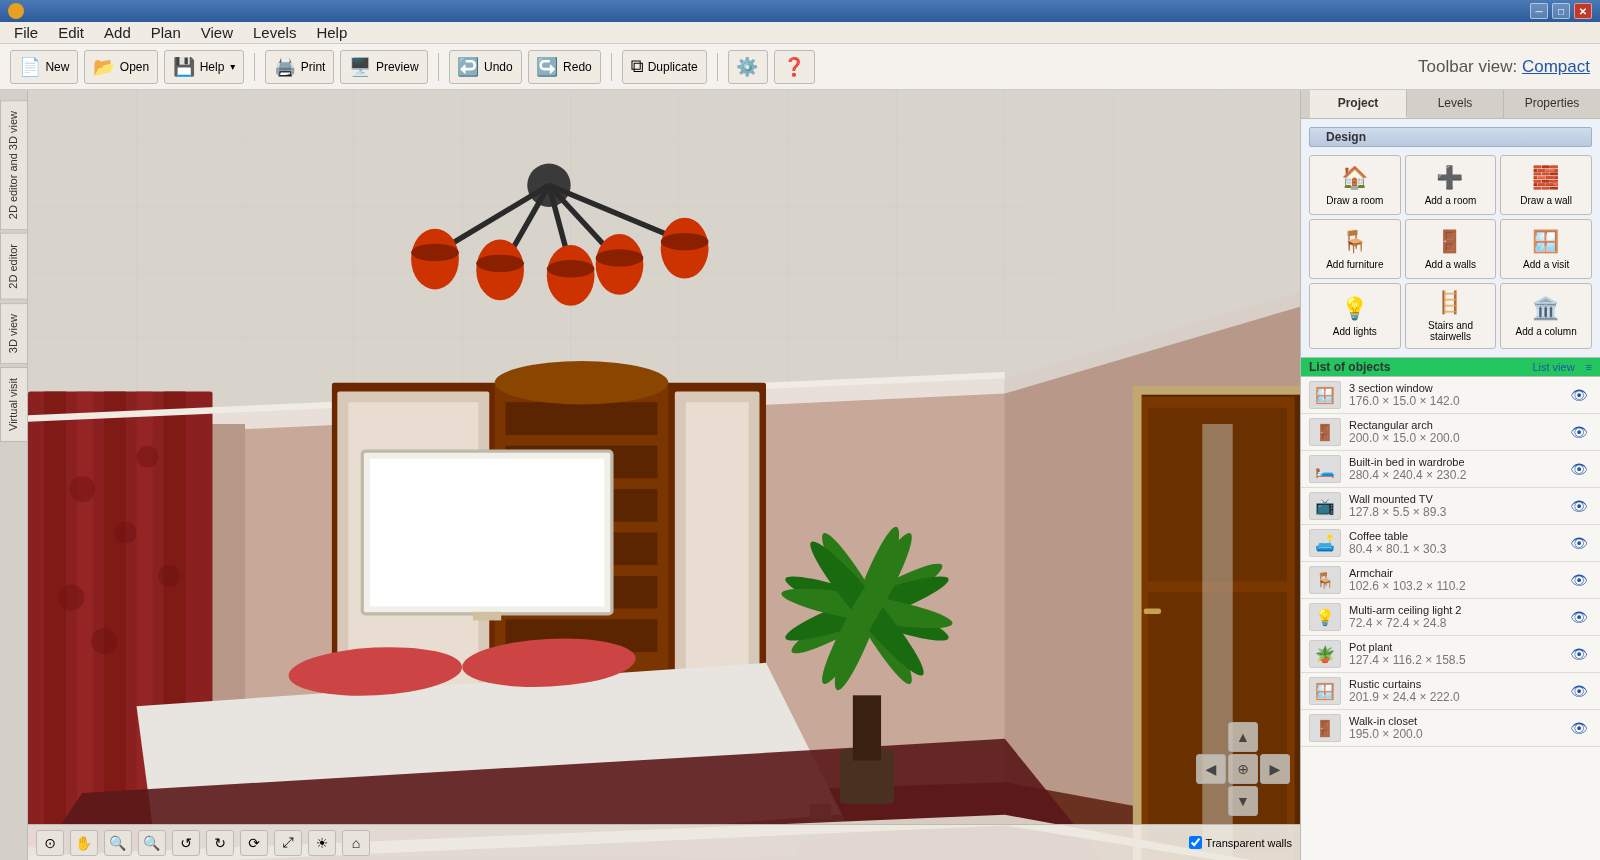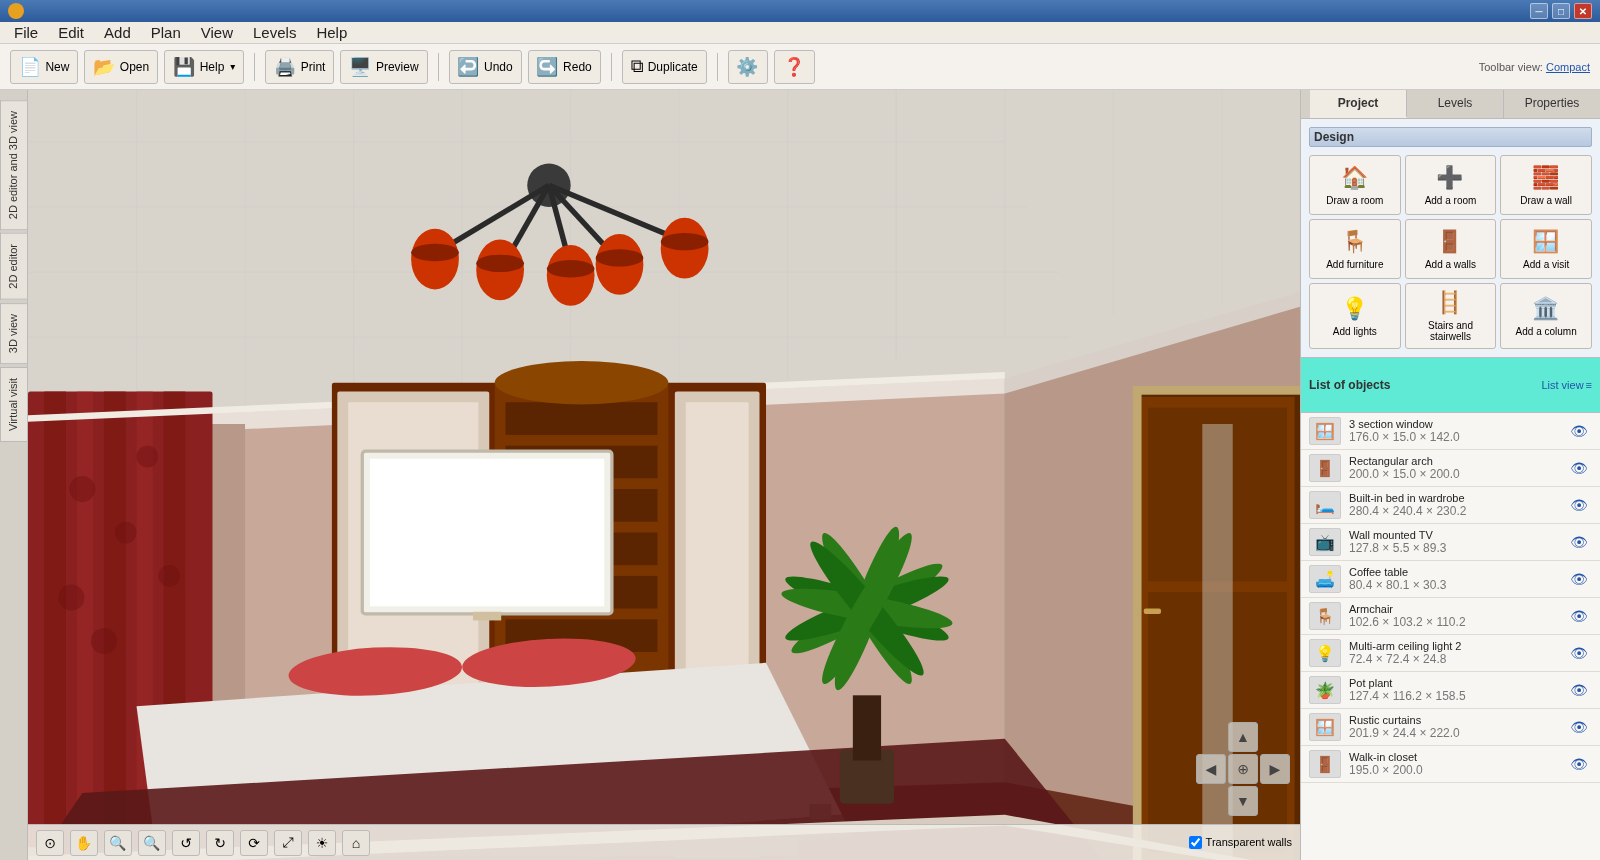--- a/index.html
+++ b/index.html
@@ -64,21 +64,21 @@
       padding: 4px 8px;
       background: #f0ece4;
       border: 1px solid #bbb;
       border-radius: 3px;
       cursor: pointer;
       font-size: 12px;
       height: 34px;
     }
     .toolbar-btn .icon { font-size: 18px; }
     .toolbar-sep { width: 1px; height: 28px; background: #bbb; margin: 0 4px; }
-    .toolbar-right { margin-left: auto; font-size: 11px; color: #555; }
+    .toolbar-right { margin-left: auto; font-size: 17px; color: #555; }
     .toolbar-right a { color: #2255aa; text-decoration: underline; cursor: pointer; }
 
     
     #main {
       display: flex;
       height: calc(860px - 22px - 22px - 46px);
     }
 
     
     #side-tabs {
@@ -127,21 +127,21 @@
     }
     .vp-btn {
       width: 28px; height: 26px;
       background: #e8e4dc;
       border: 1px solid #bbb;
       border-radius: 3px;
       display: flex; align-items: center; justify-content: center;
       cursor: pointer;
       font-size: 14px;
     }
-    .transparent-walls { margin-left: auto; display: flex; align-items: flex-start; gap: 4px; font-size: 11px; }
+    .transparent-walls { margin-left: auto; display: flex; align-items: center; gap: 4px; font-size: 11px; }
 
     
     #nav-arrows {
       position: absolute;
       bottom: 44px;
       right: 10px;
       display: grid;
       grid-template-columns: 30px 30px 30px;
       grid-template-rows: 30px 30px 30px;
       gap: 2px;
@@ -194,21 +194,21 @@
     #design-section {
       padding: 8px;
       background: #edf2f8;
       border-bottom: 1px solid #bbb;
     }
     #design-section .section-title {
       font-size: 12px;
       font-weight: bold;
       color: #333;
       margin-bottom: 8px;
-      padding: 2px 4px;
+      padding: 2px 16px;
       background: linear-gradient(to bottom, #d0dcec, #b8c8e0);
       border: 1px solid #a0b0c8;
       border-radius: 2px;
     }
     .design-grid {
       display: grid;
       grid-template-columns: 1fr 1fr 1fr;
       gap: 4px;
     }
     .design-btn {
@@ -232,32 +232,32 @@
     #objects-section {
       flex: 1;
       display: flex;
       flex-direction: column;
       overflow: hidden;
     }
     #objects-header {
       display: flex;
       align-items: center;
       justify-content: space-between;
-      padding: 20px 8px;
-      background: #5eead4;
+      padding: 2px 8px;
+      background: #22c55e;
       border-bottom: 1px solid #bbb;
     }
     .objects-title { font-size: 12px; font-weight: bold; color: #333; }
     .list-view-btn {
       font-size: 11px;
       color: #2255aa;
       cursor: pointer;
       display: flex;
       align-items: center;
-      gap: 2px;
+      gap: 11px;
     }
     #objects-list {
       flex: 1;
       overflow-y: auto;
       background: #f8f6f2;
     }
     .obj-item {
       display: flex;
       align-items: center;
       padding: 4px 8px;

